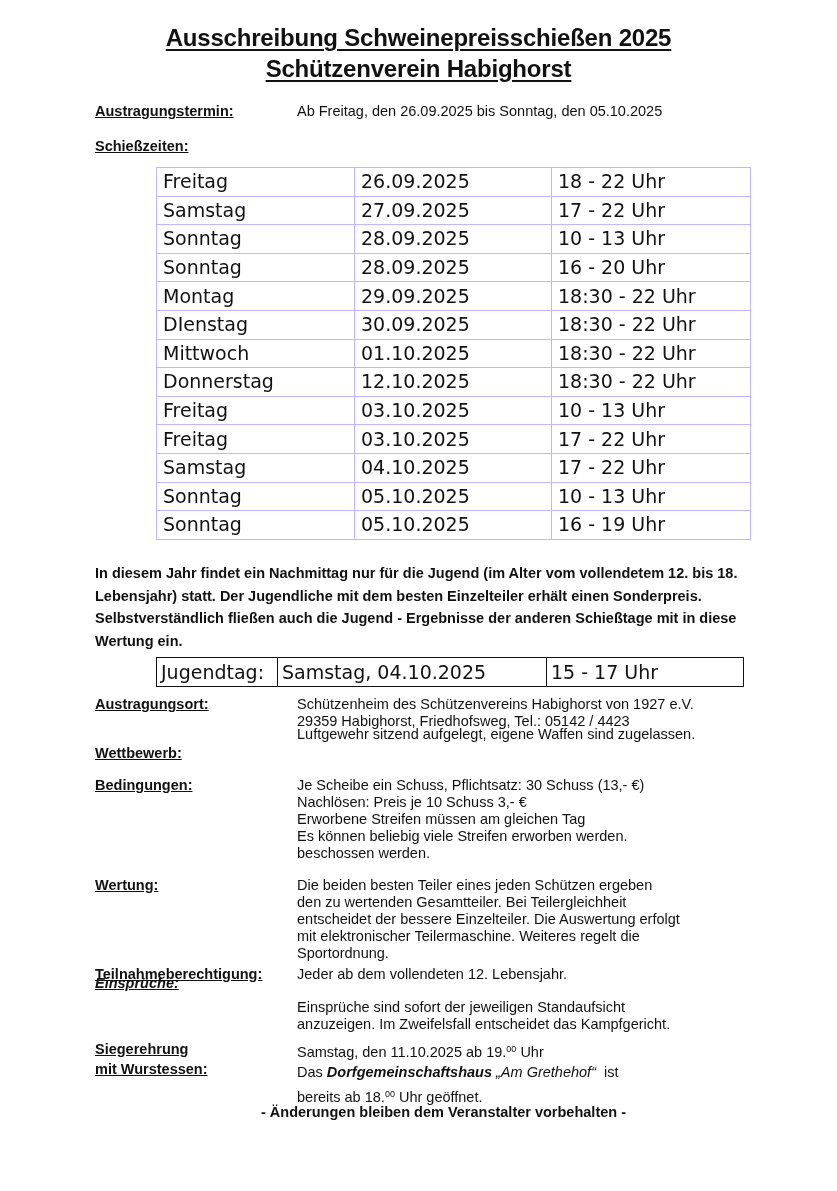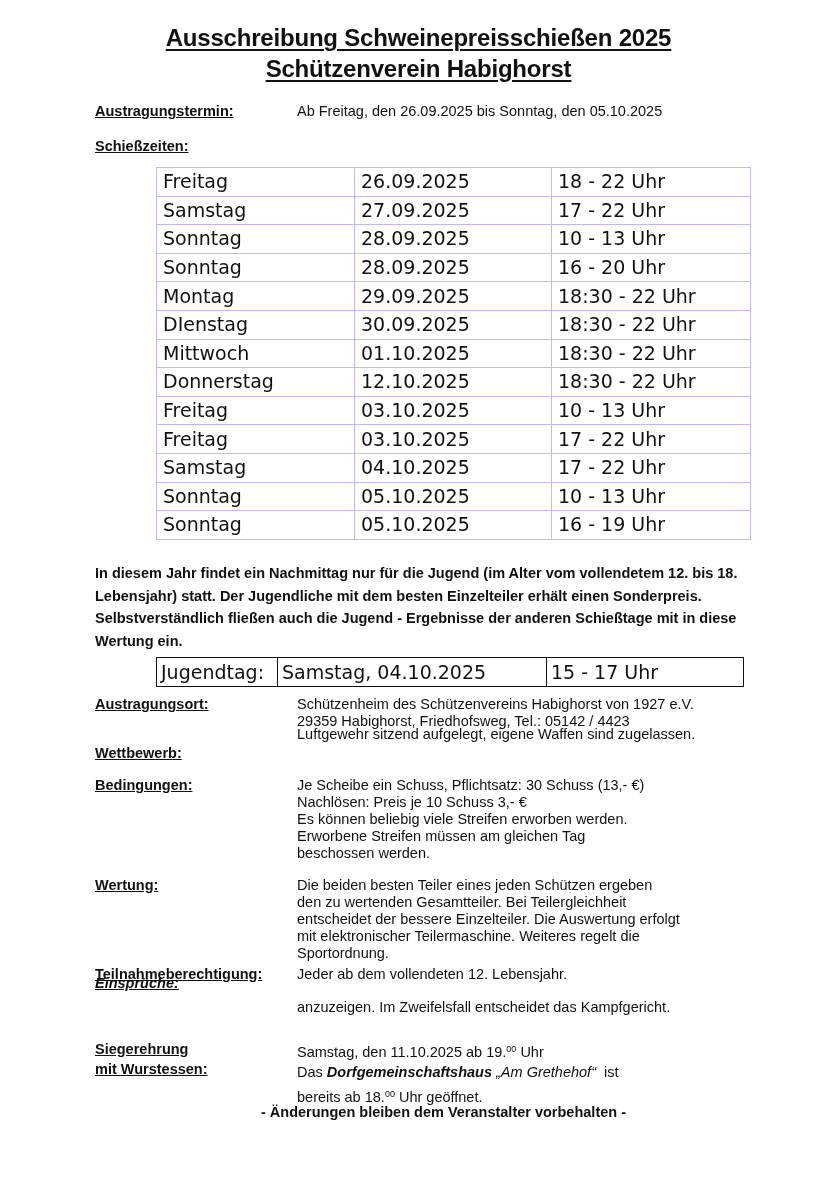--- a/index.html
+++ b/index.html
@@ -120,39 +120,40 @@
   <div>29359 Habighorst, Friedhofsweg, Tel.: 05142 / 4423</div>
 </div>
 
 <div class="lbl" style="top:745px;">Wettbewerb:</div>
 <div class="val" style="top:726px;">Luftgewehr sitzend aufgelegt, eigene Waffen sind zugelassen.</div>
 
 <div class="lbl" style="top:777px;">Bedingungen:</div>
 <div class="val" style="top:777px;">
   <div>Je Scheibe ein Schuss, Pflichtsatz: 30 Schuss (13,- €)</div>
   <div>Nachlösen: Preis je 10 Schuss 3,- €</div>
+  <div>Erworbene Streifen müssen am gleichen Tag</div>
   <div>Es können beliebig viele Streifen erworben werden.</div>
-  <div>Erworbene Streifen müssen am gleichen Tag</div>
   <div>beschossen werden.</div>
 </div>
 
 <div class="lbl" style="top:877px;">Wertung:</div>
 <div class="val" style="top:877px;">
   <div>Die beiden besten Teiler eines jeden Schützen ergeben</div>
   <div>den zu wertenden Gesamtteiler. Bei Teilergleichheit</div>
   <div>entscheidet der bessere Einzelteiler. Die Auswertung erfolgt</div>
   <div>mit elektronischer Teilermaschine. Weiteres regelt die</div>
   <div>Sportordnung.</div>
 </div>
 
 <div class="lbl" style="top:966px;">Teilnahmeberechtigung:</div>
 <div class="val" style="top:966px;">Jeder ab dem vollendeten 12. Lebensjahr.</div>
 
 <div class="lbl" style="top:975px;font-style:italic;">Einsprüche:</div>
 <div class="val" style="top:999px;">
+  <div>Einsprüche sind sofort der jeweiligen Standaufsicht</div>
   <div>anzuzeigen. Im Zweifelsfall entscheidet das Kampfgericht.</div>
 </div>
 
 <div class="lbl" style="top:1039px; line-height:20px;">
   <div>Siegerehrung</div>
   <div>mit Wurstessen:</div>
 </div>
 <div class="val" style="top:1039px; line-height:20px;">
   <div><span>Samstag, den 11.10.2025 ab 19.</span><sup class="t">00</sup><span> Uhr</span></div>
   <div><span>Das </span><b><i>Dorfgemeinschaftshaus</i></b><i> „Am Grethehof“</i><span style="white-space:pre;">  ist</span></div>

